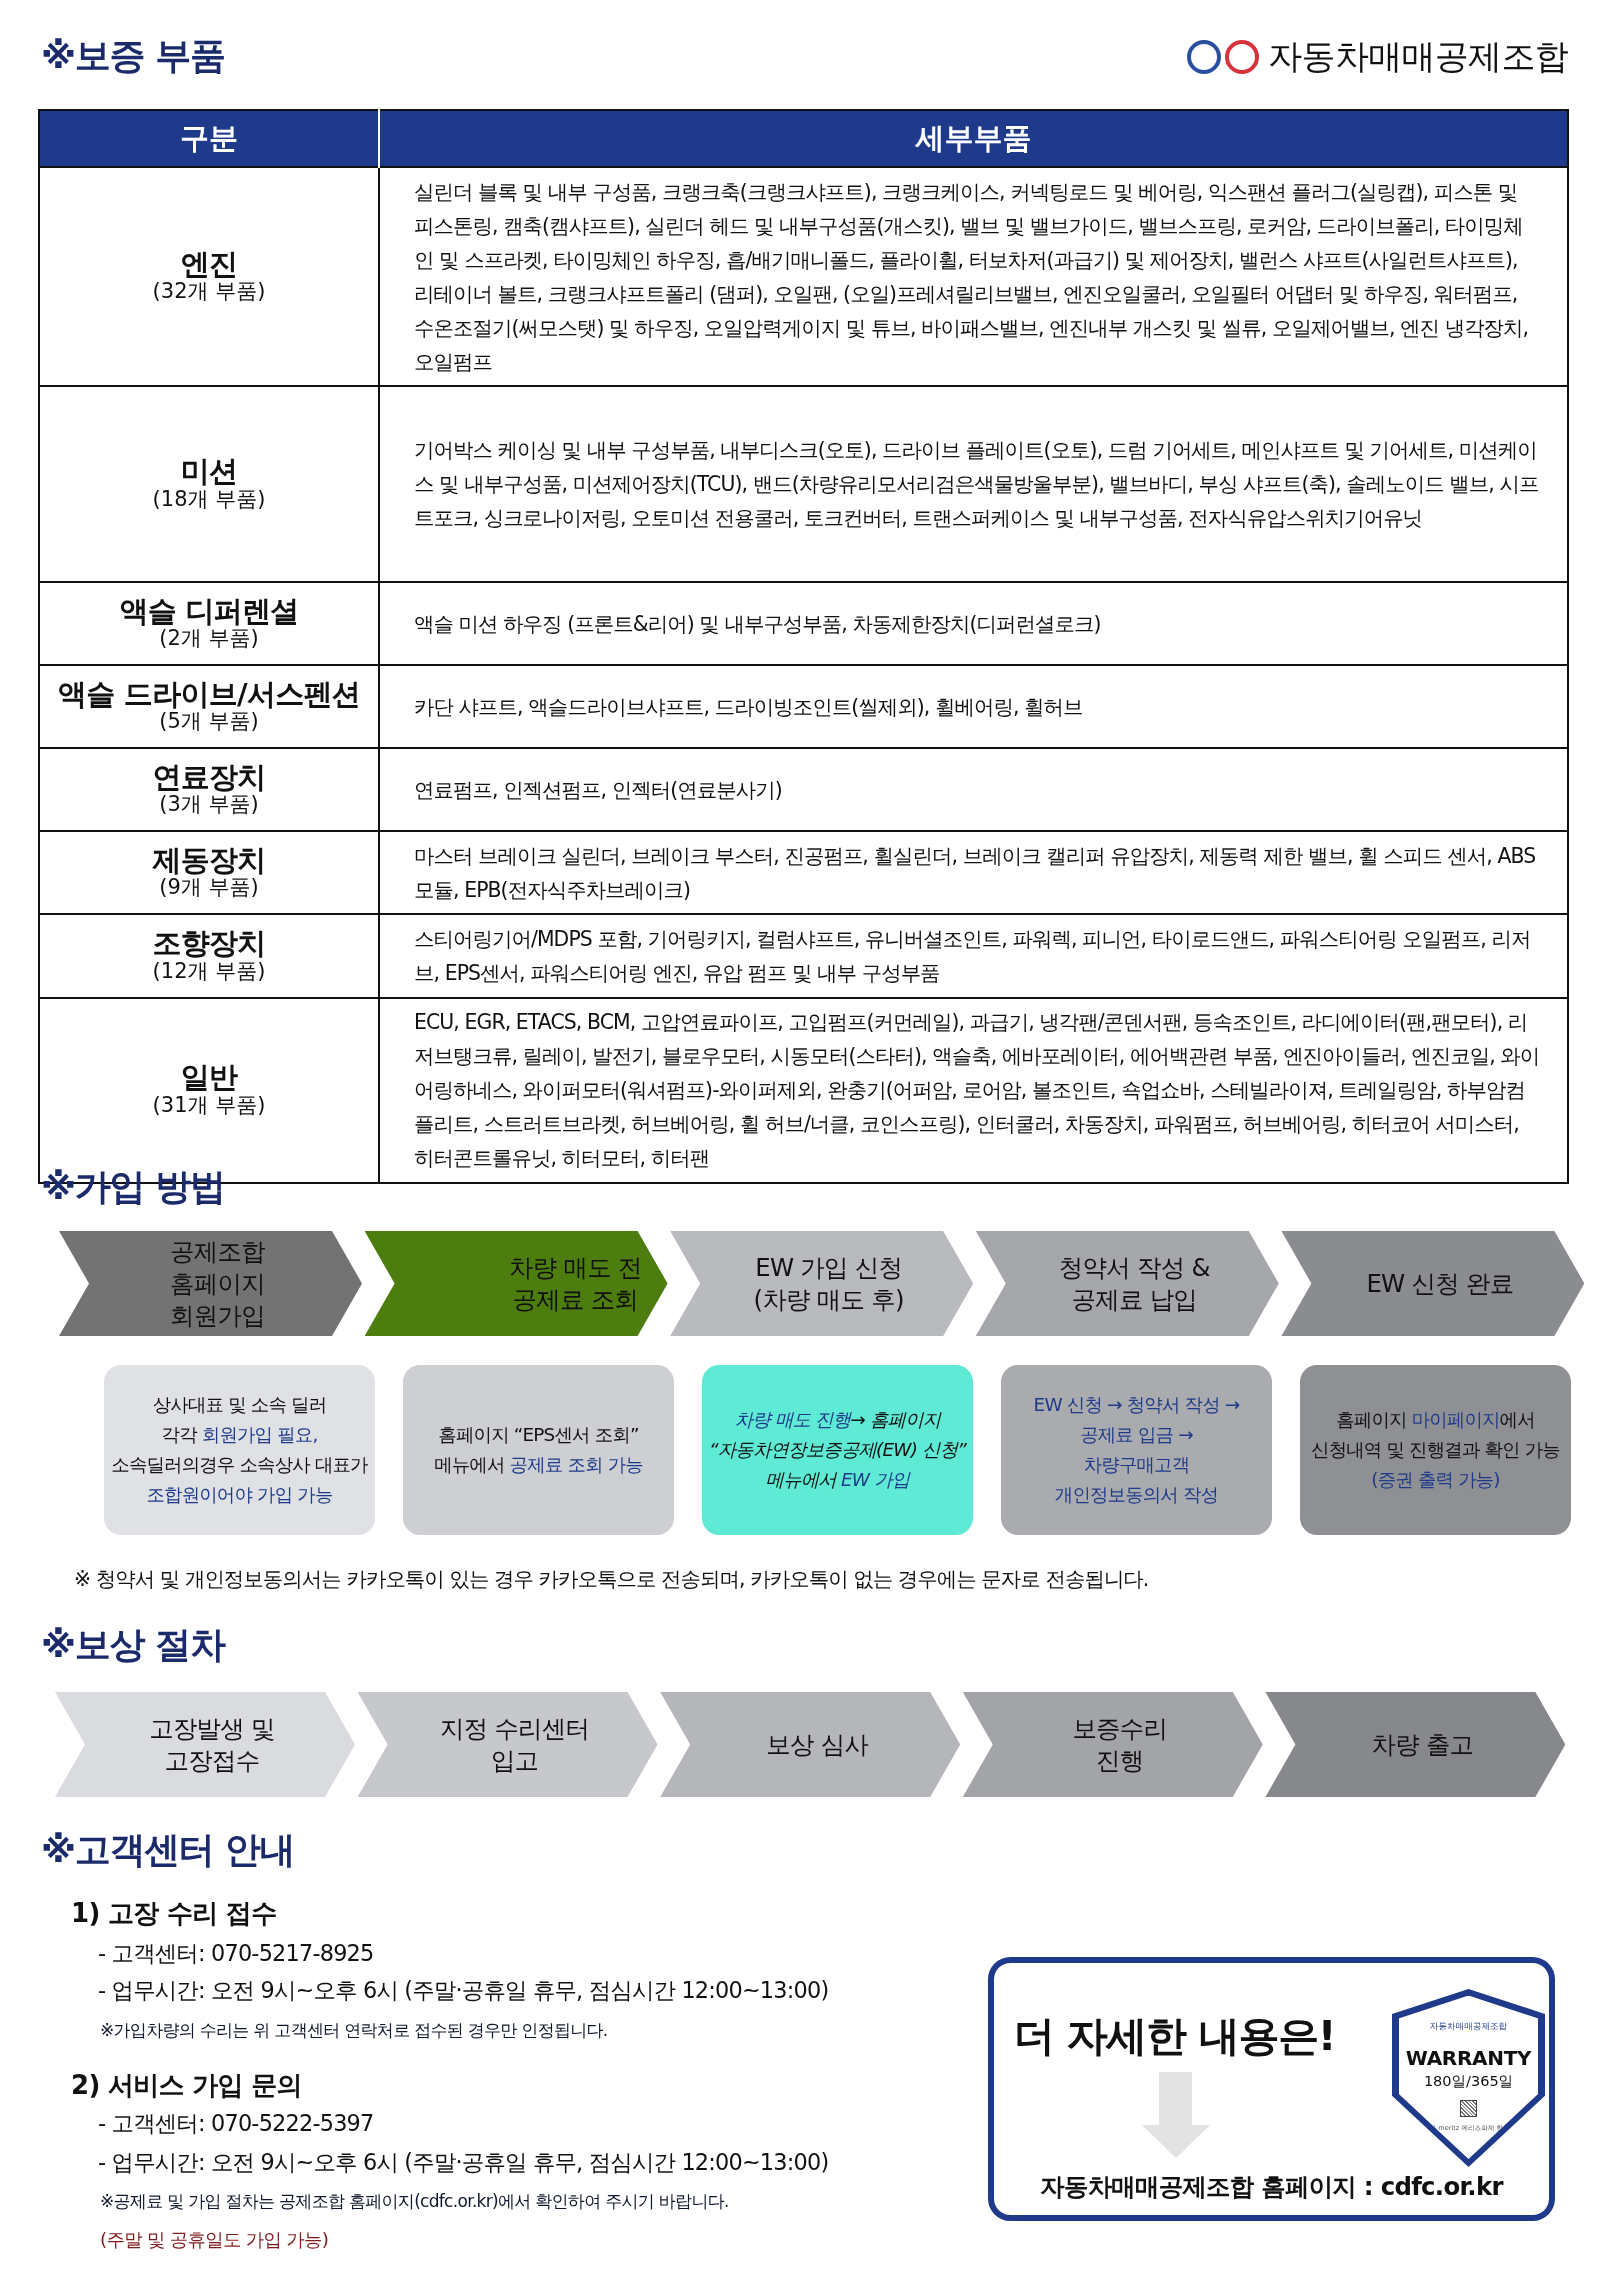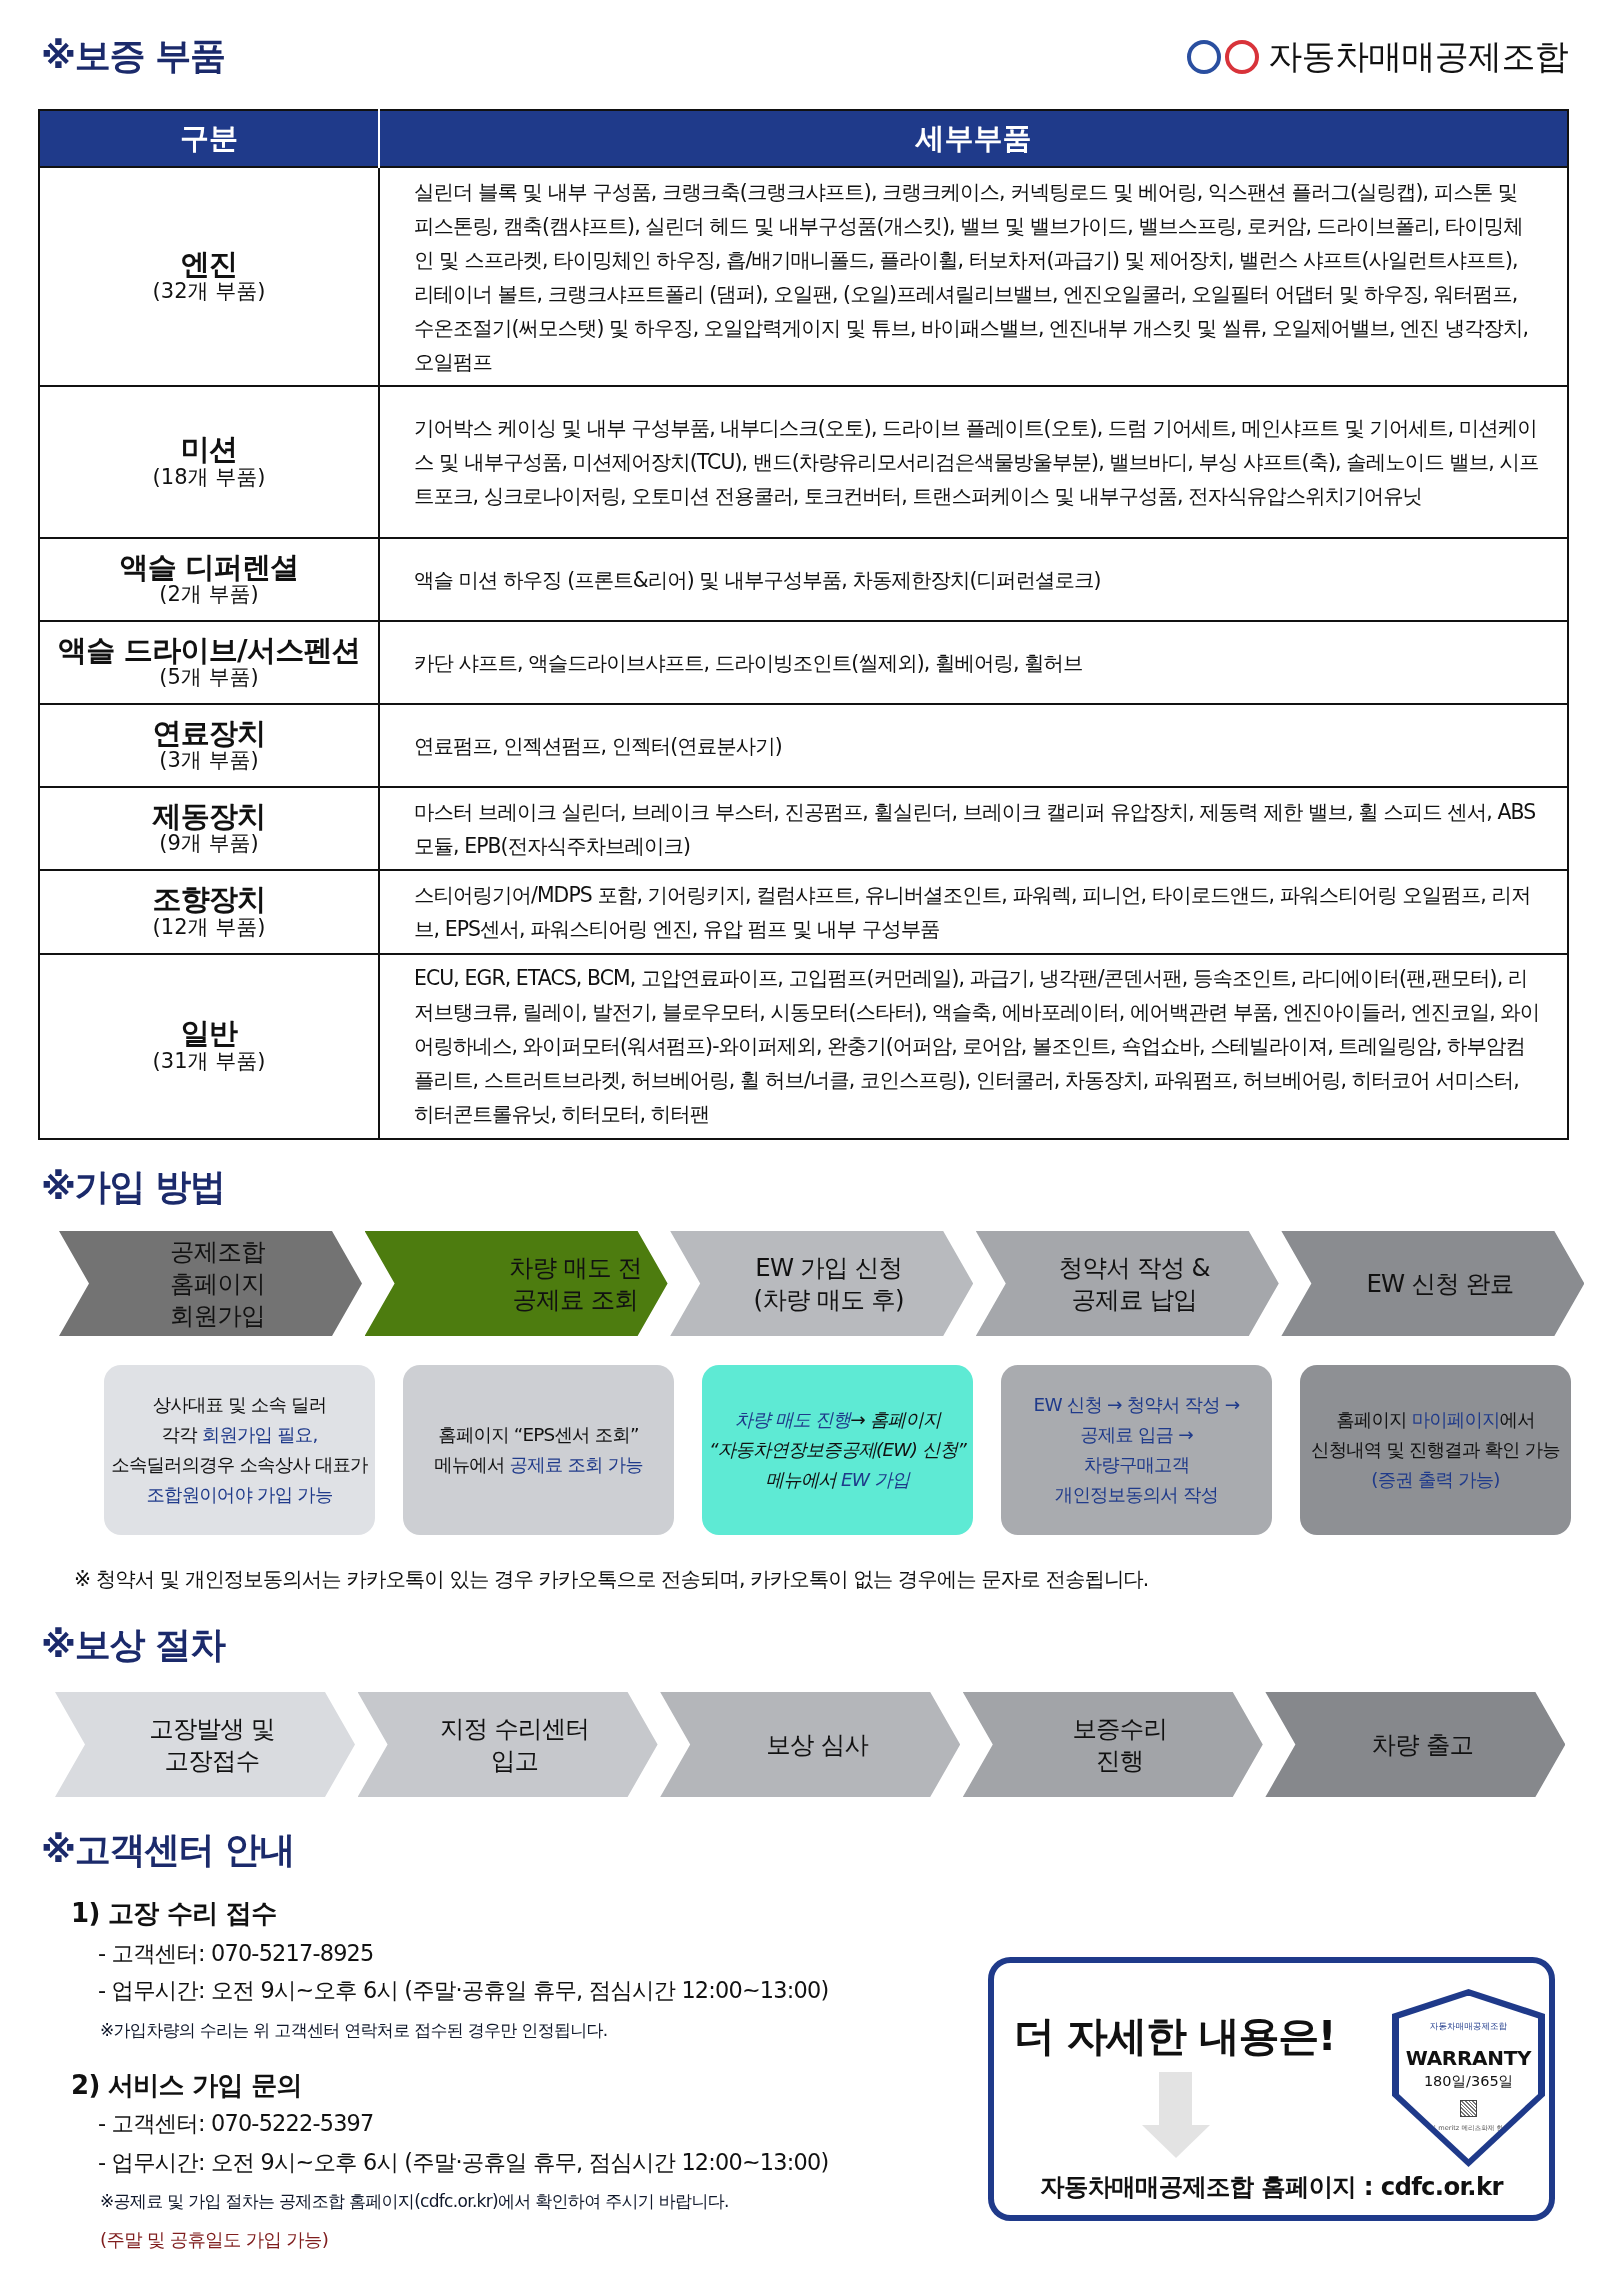--- a/index.html
+++ b/index.html
@@ -83,21 +83,21 @@
     </tr>
   </thead>
   <tbody>
     <tr style="height:215px;">
       <td class="cat-cell">
           <span class="cat-name">엔진</span>
           <span class="cat-count">(32개 부품)</span>
         </td>
       <td class="parts-cell">실린더 블록 및 내부 구성품, 크랭크축(크랭크샤프트), 크랭크케이스, 커넥팅로드 및 베어링, 익스팬션 플러그(실링캡), 피스톤 및 피스톤링, 캠축(캠샤프트), 실린더 헤드 및 내부구성품(개스킷), 밸브 및 밸브가이드, 밸브스프링, 로커암, 드라이브폴리, 타이밍체인 및 스프라켓, 타이밍체인 하우징, 흡/배기매니폴드, 플라이휠, 터보차저(과급기) 및 제어장치, 밸런스 샤프트(사일런트샤프트), 리테이너 볼트, 크랭크샤프트폴리 (댐퍼), 오일팬, (오일)프레셔릴리브밸브, 엔진오일쿨러, 오일필터 어댑터 및 하우징, 워터펌프, 수온조절기(써모스탯) 및 하우징, 오일압력게이지 및 튜브, 바이패스밸브, 엔진내부 개스킷 및 씰류, 오일제어밸브, 엔진 냉각장치, 오일펌프</td>
     </tr>
-    <tr style="height:152px;margin-left:22px;">
+    <tr style="height:196px;margin-left:22px;">
       <td class="cat-cell">
           <span class="cat-name">미션</span>
           <span class="cat-count">(18개 부품)</span>
         </td>
       <td class="parts-cell">기어박스 케이싱 및 내부 구성부품, 내부디스크(오토), 드라이브 플레이트(오토), 드럼 기어세트, 메인샤프트 및 기어세트, 미션케이스 및 내부구성품, 미션제어장치(TCU), 밴드(차량유리모서리검은색물방울부분), 밸브바디, 부싱 샤프트(축), 솔레노이드 밸브, 시프트포크, 싱크로나이저링, 오토미션 전용쿨러, 토크컨버터, 트랜스퍼케이스 및 내부구성품, 전자식유압스위치기어유닛</td>
     </tr>
     <tr style="height:83px;">
       <td class="cat-cell">
           <span class="cat-name">액슬 디퍼렌셜</span>
           <span class="cat-count">(2개 부품)</span>

